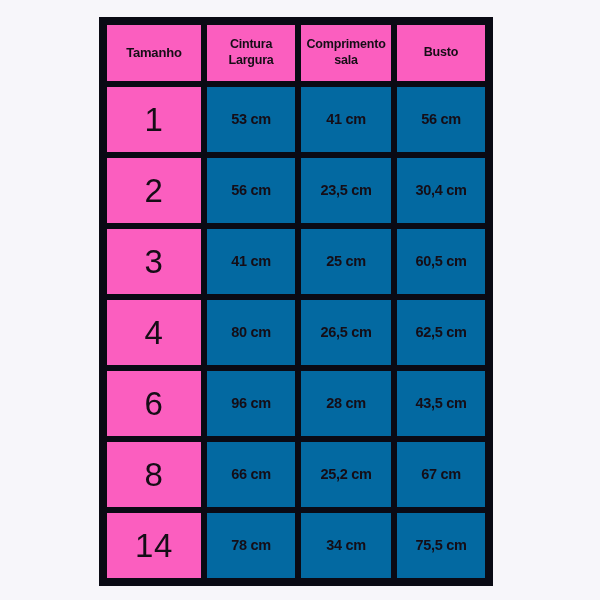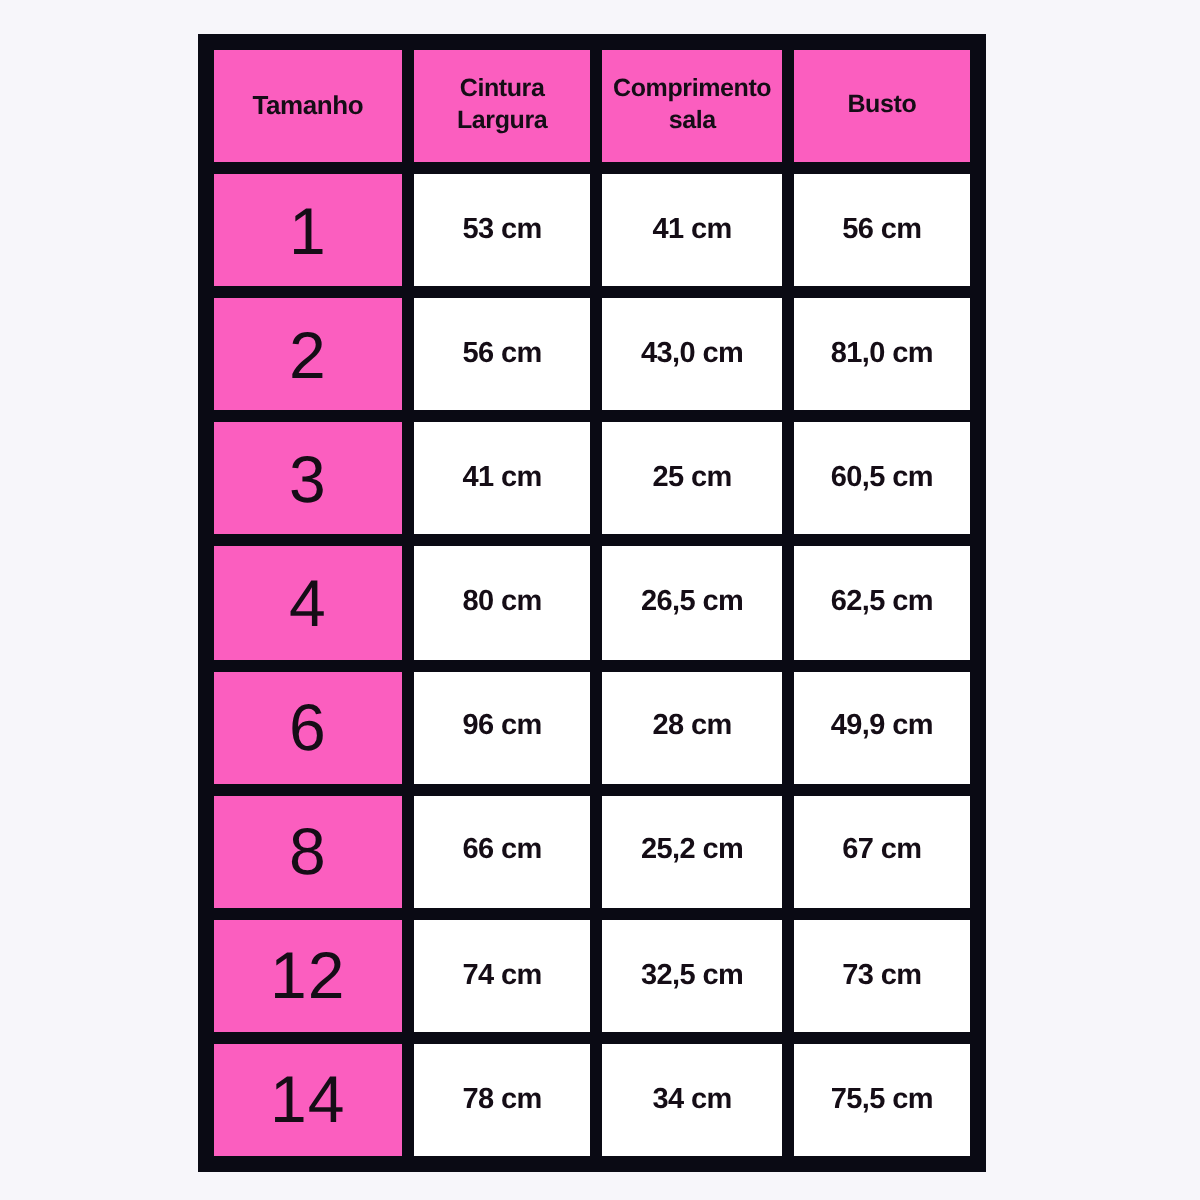--- a/index.html
+++ b/index.html
@@ -76,21 +76,21 @@
     height: 56px;
   }
   td.cell-size {
     background: #fb5ebf;
     font-size: 33px;
     font-weight: 400;
     letter-spacing: 0.5px;
     line-height: 1;
   }
   td.cell-meas {
-    background: #ffffff;
+    background: #0369a1;
     font-size: 14.5px;
     font-weight: bold;
     letter-spacing: -0.3px;
     line-height: 1;
   }
 </style>
 </head>
 <body>
 
 <div id="chart-root">
@@ -113,52 +113,46 @@
       <tbody id="table-body">
           <tr class="data-row">
             <td class="cell-size">1</td>
             <td class="cell-meas">53 cm</td>
             <td class="cell-meas">41 cm</td>
             <td class="cell-meas">56 cm</td>
           </tr>
           <tr class="data-row">
             <td class="cell-size">2</td>
             <td class="cell-meas">56 cm</td>
-            <td class="cell-meas">43,0 cm</td>
-            <td class="cell-meas">81,0 cm</td>
+            <td class="cell-meas">23,5 cm</td>
+            <td class="cell-meas">30,4 cm</td>
           </tr>
           <tr class="data-row">
             <td class="cell-size">3</td>
             <td class="cell-meas">41 cm</td>
             <td class="cell-meas">25 cm</td>
             <td class="cell-meas">60,5 cm</td>
           </tr>
           <tr class="data-row">
             <td class="cell-size">4</td>
             <td class="cell-meas">80 cm</td>
             <td class="cell-meas">26,5 cm</td>
             <td class="cell-meas">62,5 cm</td>
           </tr>
           <tr class="data-row">
             <td class="cell-size">6</td>
             <td class="cell-meas">96 cm</td>
             <td class="cell-meas">28 cm</td>
-            <td class="cell-meas">49,9 cm</td>
+            <td class="cell-meas">43,5 cm</td>
           </tr>
           <tr class="data-row">
             <td class="cell-size">8</td>
             <td class="cell-meas">66 cm</td>
             <td class="cell-meas">25,2 cm</td>
             <td class="cell-meas">67 cm</td>
-          </tr>
-          <tr class="data-row">
-            <td class="cell-size">12</td>
-            <td class="cell-meas">74 cm</td>
-            <td class="cell-meas">32,5 cm</td>
-            <td class="cell-meas">73 cm</td>
           </tr>
           <tr class="data-row">
             <td class="cell-size">14</td>
             <td class="cell-meas">78 cm</td>
             <td class="cell-meas">34 cm</td>
             <td class="cell-meas">75,5 cm</td>
           </tr>
         </tbody>
     </table>
   </div>

